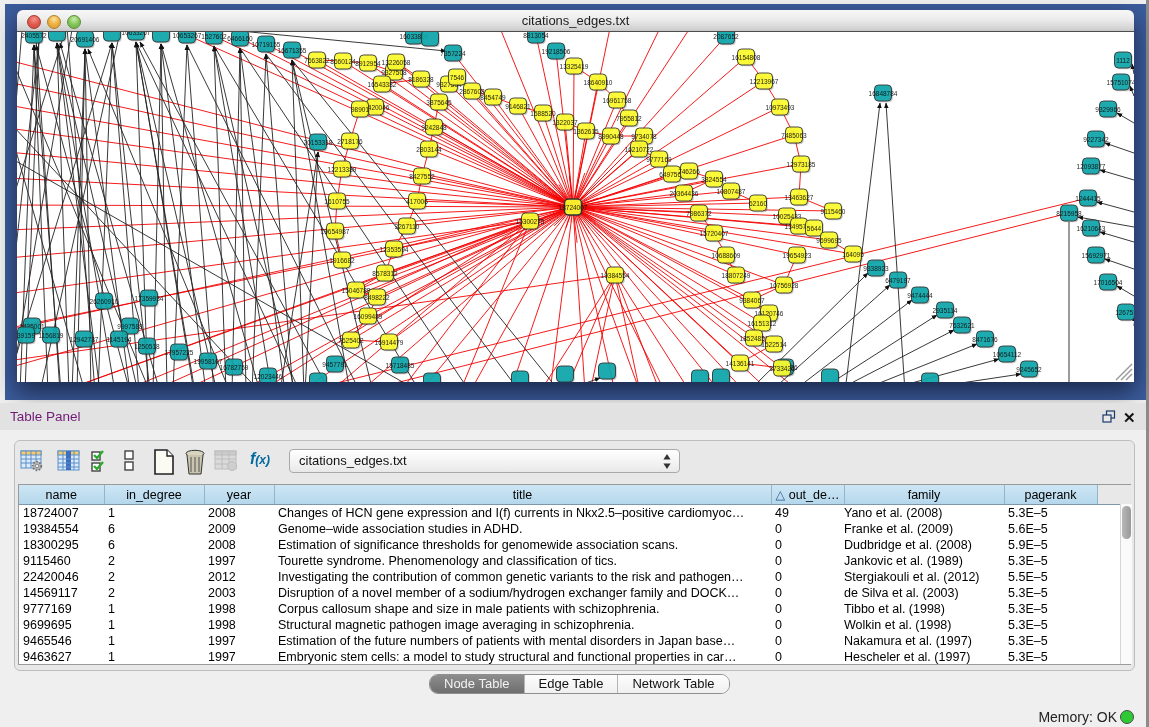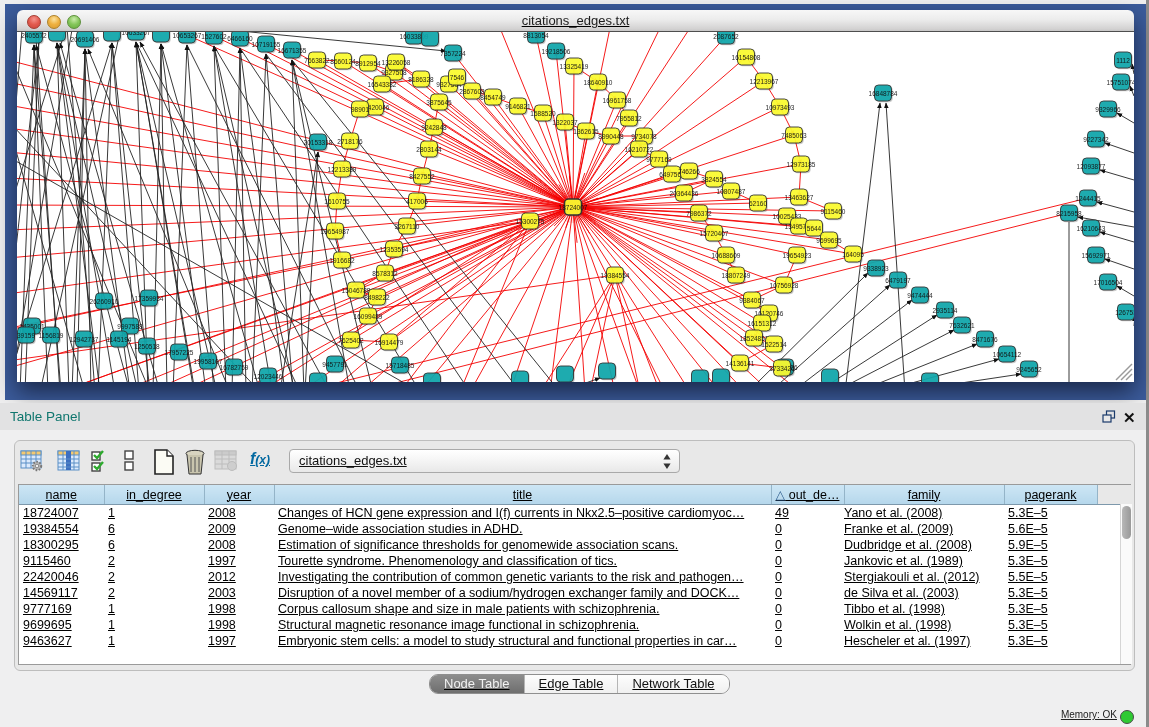--- a/index.html
+++ b/index.html
@@ -1,32 +1,32 @@
 <!DOCTYPE html>
 <html><head><meta charset="utf-8"><style>
 html,body{margin:0;padding:0;width:1149px;height:727px;overflow:hidden;-webkit-font-smoothing:antialiased;
  font-family:"Liberation Sans",sans-serif;background:#efeff0;}
 #root{position:absolute;left:0;top:0;width:1149px;height:727px;filter:opacity(99.9%);}
-.abs{position:absolute;text-decoration:underline;}
+.abs{position:absolute;}
 #desk{left:5px;top:4px;width:1141px;height:396px;background:#3b5b9b;}
 #rightedge{left:1146px;top:0;width:3px;height:727px;background:#8b8b8b;}
 #win{left:17px;top:10px;width:1117px;height:372px;border-radius:6px 6px 0 0;
  box-shadow:0 10px 22px rgba(0,0,10,0.55);}
 #titlebar{left:17px;top:10px;width:1117px;height:22px;border-radius:6px 6px 0 0;
  background:linear-gradient(#f7f7f7,#ececec 45%,#d4d3d3 88%,#c8c7c7);
  border-bottom:1px solid #4e4e4e;box-sizing:border-box;}
 #title{width:100%;text-align:center;font-size:13px;font-weight:normal;color:#1d1d1d;
  line-height:22px;}
 .tl{position:absolute;top:4.5px;width:12px;height:12px;border-radius:50%;}
 #tlr{left:10px;background:radial-gradient(circle at 50% 28%,#f4938c 0%,#e25a4e 50%,#c8453a 100%);border:1px solid #a53c31;}
 #tly{left:30px;background:radial-gradient(circle at 50% 28%,#fbe29e 0%,#eeb03f 50%,#d69a35 100%);border:1px solid #ad8028;}
 #tlg{left:50px;background:radial-gradient(circle at 50% 28%,#c9ebaa 0%,#84c65a 50%,#66ab3d 100%);border:1px solid #5c8f3a;}
 #graph{left:17px;top:32px;width:1117px;height:350px;background:#fff;overflow:hidden;}
 #tpbar{left:0;top:403px;width:1146px;height:27px;background:#e2e2e3;}
-#tptitle{position:absolute;left:10px;top:6px;font-size:13.5px;color:#0f766e;}
+#tptitle{position:absolute;left:10px;top:6px;font-size:13.5px;color:#701a75;}
 #tpfloat{position:absolute;left:1102px;top:7px;width:14px;height:13px;}
 #tpclose{position:absolute;left:1123px;top:6px;font-size:15px;font-weight:bold;color:#111;}
 #panel{left:14px;top:440px;width:1121px;height:231px;background:#e8e8e8;
  border:1px solid #bdbdbd;border-radius:6px;box-sizing:border-box;}
 .ticon{position:absolute;top:449px;}
 #combo{left:289px;top:449px;width:391px;height:24px;border:1px solid #a9a9a9;border-radius:4px;
  background:linear-gradient(#ffffff,#f2f2f2 60%,#e8e8e8);box-sizing:border-box;
  font-size:13px;color:#111;line-height:22px;padding-left:9px;}
 #combo .ud{position:absolute;right:8px;top:4px;}
 #tablewrap{left:18px;top:484px;width:1113px;height:181px;background:#fff;border:1px solid #9a9a9a;
@@ -39,21 +39,21 @@
 col.g0{width:85px}col.g1{width:100px}col.g2{width:70px}col.g3{width:497px}
 col.g4{width:73px}col.g5{width:160px}col.g6{width:93px}col.g7{width:35px}
 #vscroll{left:1120px;top:504px;width:11px;height:160px;background:#fafafa;border-left:1px solid #d5d5d5;}
 #vthumb{position:absolute;left:1px;top:2px;width:8.5px;height:33px;border-radius:4.5px;
  background:linear-gradient(90deg,#b8b8b8,#999);}
 #tabs{left:429px;top:674px;height:20px;display:flex;border:1px solid #8f8f8f;border-radius:9px;
  overflow:hidden;font-size:13px;box-sizing:border-box;}
 .tab{line-height:18px;padding:0 14px;background:linear-gradient(#fdfdfd,#f0f0f0);color:#111;
  border-left:1px solid #b5b5b5;}
 .tab.sel{background:linear-gradient(#8d8d8d,#6e6e6e);color:#f2f2f2;border-left:none;}
-#mem{left:0;top:709px;width:1117px;text-align:right;font-size:10px;color:#222;}
+#mem{left:0;top:709px;width:1117px;text-align:right;font-size:14px;color:#222;}
 #memdot{left:1120px;top:710px;width:12px;height:12px;border-radius:50%;
  background:#2fca33;border:1px solid #4a4a4a;}
 </style></head><body>
 <div id="root">
  <div class="abs" id="desk"></div>
  <div class="abs" id="rightedge"></div>
  <div class="abs" id="win"></div>
  <div class="abs" id="graph">
       <svg width="1117" height="350" viewBox="17 32 1117 350" style="display:block">
         <rect x="17" y="32" width="1117" height="350" fill="#ffffff"></rect>
@@ -926,23 +926,33 @@
             <td class="c3">Corpus callosum shape and size in male patients with schizophrenia.</td>
             <td class="c4">0</td>
             <td class="c5">Tibbo et al. (1998)</td>
             <td class="c6">5.3E–5</td>
             <td class="c7"></td>
           </tr>
           <tr>
             <td class="c0">9699695</td>
             <td class="c1">1</td>
             <td class="c2">1998</td>
-            <td class="c3">Structural magnetic resonance image functional in schizophrenia.</td>
+            <td class="c3">Structural magnetic pathogen image averaging in schizophrenia.</td>
             <td class="c4">0</td>
             <td class="c5">Wolkin et al. (1998)</td>
+            <td class="c6">5.3E–5</td>
+            <td class="c7"></td>
+          </tr>
+          <tr>
+            <td class="c0">9465546</td>
+            <td class="c1">1</td>
+            <td class="c2">1997</td>
+            <td class="c3">Estimation of the future numbers of patients with mental disorders in Japan base…</td>
+            <td class="c4">0</td>
+            <td class="c5">Nakamura et al. (1997)</td>
             <td class="c6">5.3E–5</td>
             <td class="c7"></td>
           </tr>
           <tr>
             <td class="c0">9463627</td>
             <td class="c1">1</td>
             <td class="c2">1997</td>
             <td class="c3">Embryonic stem cells: a model to study structural and functional properties in car…</td>
             <td class="c4">0</td>
             <td class="c5">Hescheler et al. (1997)</td>

